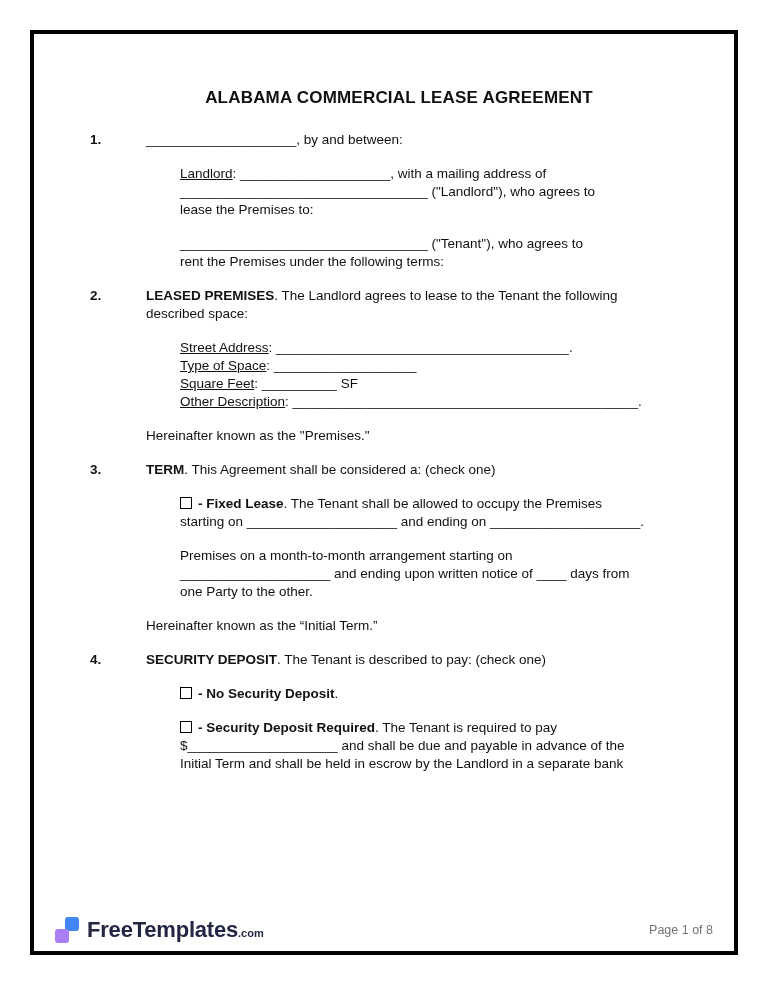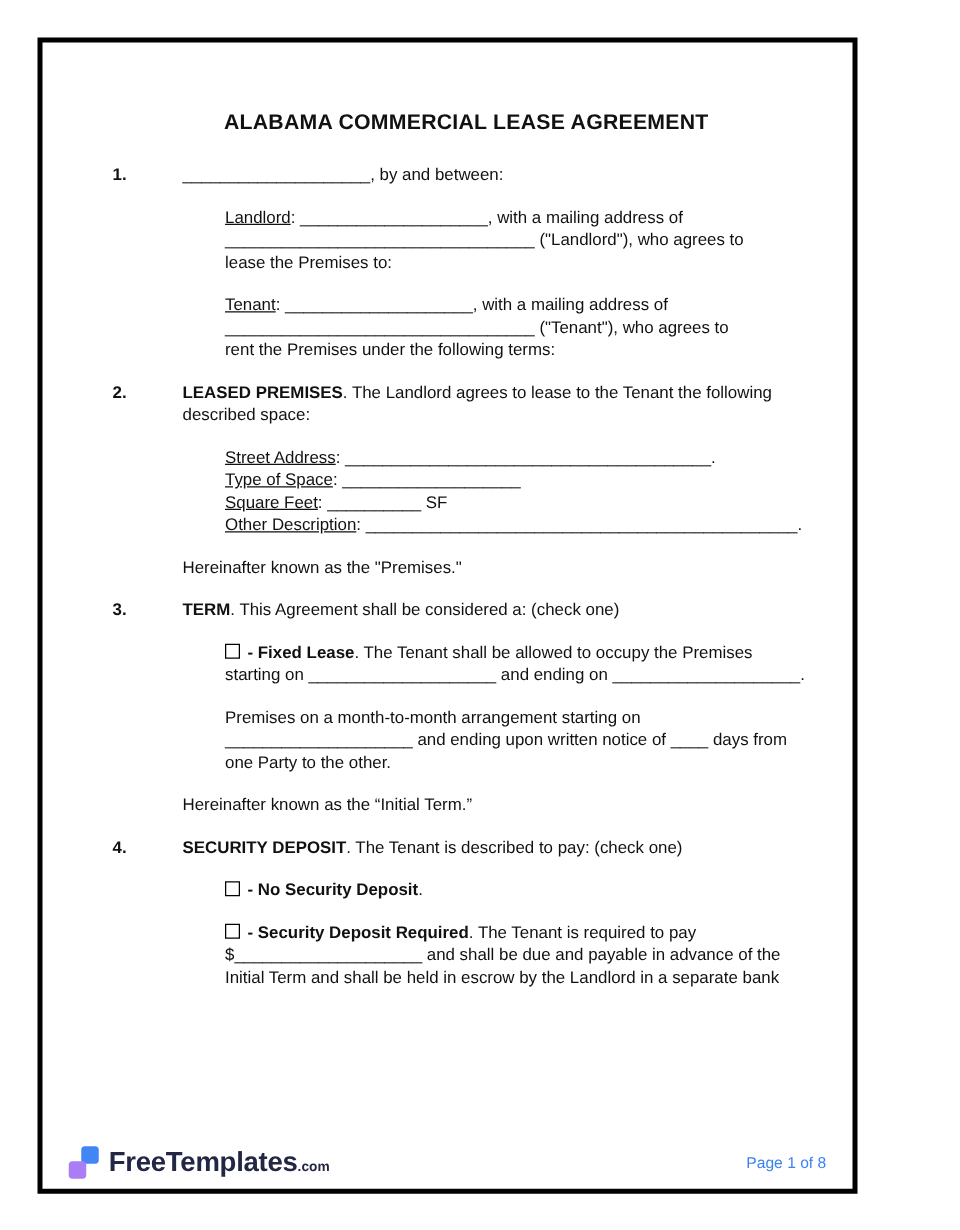--- a/index.html
+++ b/index.html
@@ -1,18 +1,18 @@
 <!DOCTYPE html>
 <html><head>
 <meta charset="utf-8">
 <style>
   html,body{margin:0;padding:0;background:#ffffff;}
   .page{position:relative;width:768px;height:984px;background:#ffffff;
         font-family:"Liberation Sans", sans-serif;color:#111;}
-  .frame{position:absolute;left:30px;top:30px;width:656px;height:925px;
+  .frame{position:absolute;left:30px;top:30px;width:708px;height:925px;
          border:4px solid #000;box-sizing:border-box;background:#fff;}
   .content{padding:54px 26px 0 56px;}
   h1.title{margin:0 0 23px 0;text-align:center;font-size:17px;font-weight:bold;
            letter-spacing:.2px;color:#111;}
   .sec{display:flex;}
   .num{width:56px;flex:none;font-weight:bold;font-size:13.5px;line-height:18px;}
   .sbody{flex:1;min-width:0;}
   .blk{margin:0 0 16px 0;}
   .line{font-size:13.5px;line-height:18px;white-space:nowrap;}
   .ind{margin-left:34px;}
@@ -22,21 +22,21 @@
       margin-right:6px;vertical-align:-1px;background:#fff;box-sizing:content-box;}
   .footer{position:absolute;left:0;right:0;bottom:8px;padding:0 21px;
           display:flex;justify-content:space-between;align-items:center;}
   .brand{display:flex;align-items:center;gap:8px;}
   .logo-icon{position:relative;width:24px;height:26px;flex:none;}
   .logo-sq{position:absolute;width:14px;height:14px;border-radius:3px;}
   .logo-sq.blue{right:0;top:0;}
   .logo-sq.purple{left:0;bottom:0;}
   .brand-text{font-size:22px;font-weight:bold;color:#232743;letter-spacing:-0.2px;}
   .brand-suffix{font-size:11px;font-weight:bold;color:#232743;}
-  .page-num{font-size:12.5px;color:#3b82f6;}
+  .page-num{font-size:12.5px;color:#737373;}
 </style>
 </head>
 <body>
 
 <div class="page">
   <div class="frame">
     <div class="content">
 
       <h1 class="title">ALABAMA COMMERCIAL LEASE AGREEMENT</h1>
 
@@ -45,21 +45,20 @@
         <div class="sbody">
           <div class="blk">
             <div class="line">____________________, by and between:</div>
           </div>
           <div class="blk ind">
             <div class="line"><span class="ul">Landlord</span><span>: ____________________, with a mailing address of</span></div>
             <div class="line">_________________________________ ("Landlord"), who agrees to</div>
             <div class="line">lease the Premises to:</div>
           </div>
           <div class="blk ind">
-            <div class="line"><span class="ul">Tenant</span><span>: ____________________, with a mailing address of</span></div>
             <div class="line">_________________________________ ("Tenant"), who agrees to</div>
             <div class="line">rent the Premises under the following terms:</div>
           </div>
         </div>
       </div>
 
       <div class="sec">
         <div class="num">2.</div>
         <div class="sbody">
           <div class="blk">

